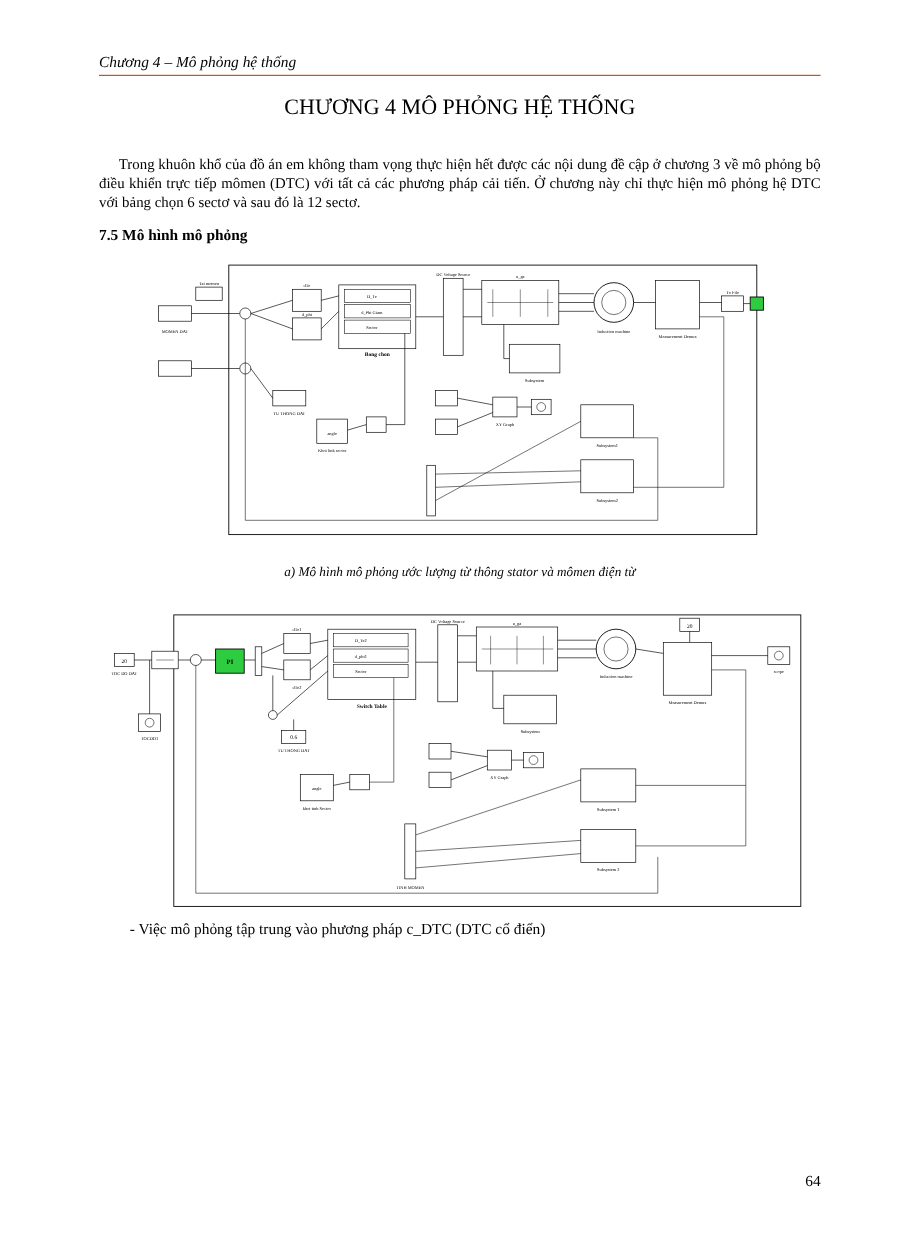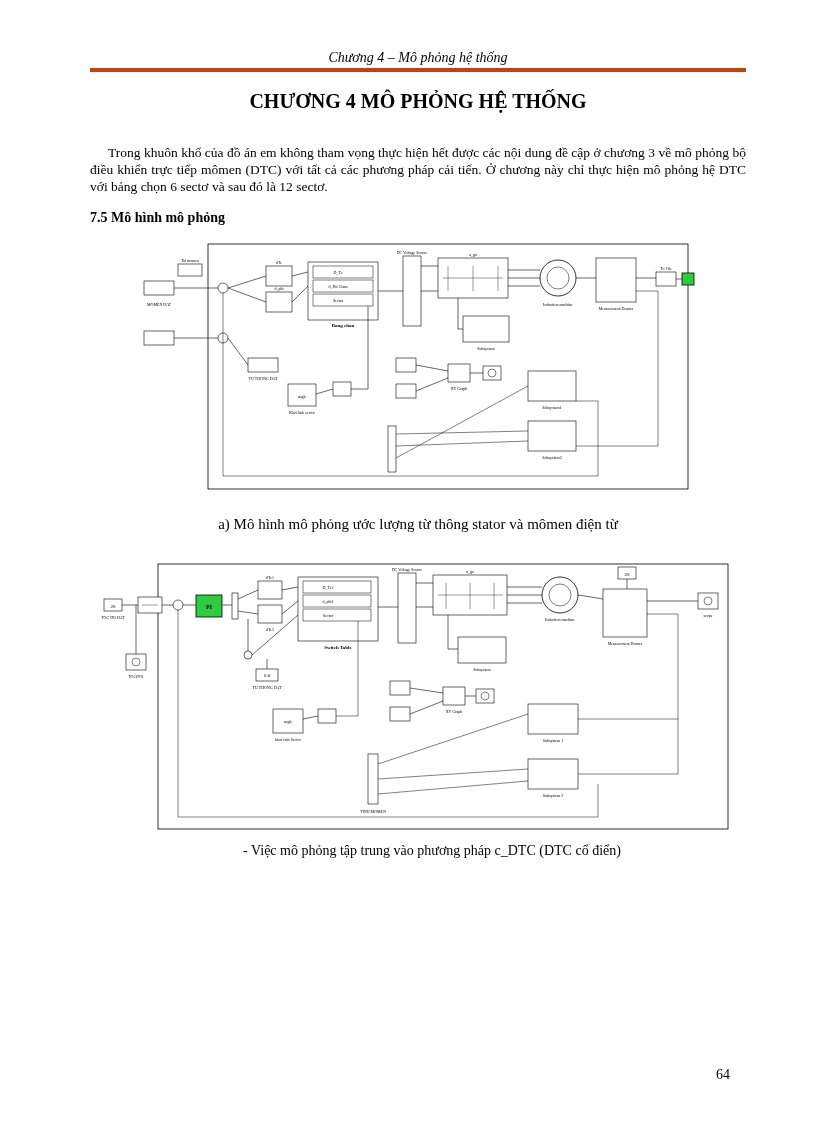--- a/index.html
+++ b/index.html
@@ -14,30 +14,30 @@
     box-sizing: border-box;
   }
   .page {
     padding: 50px 70px 50px 90px;
     box-sizing: border-box;
     width: 100%;
     height: 100%;
     position: relative;
   }
   .running-header {
-    text-align: center;
+    text-align: left;
     font-size: 14px;
     font-style: italic;
-    border-bottom: 4px solid #c2410c;
+    border-bottom: 1px solid #c2410c;
     padding-bottom: 2px;
     margin-bottom: 18px;
   }
   .chapter-title {
     text-align: center;
-    font-weight: bold;
+    font-weight: normal;
     font-size: 20px;
     margin: 8px 0 12px 0;
   }
   .intro {
     font-size: 13.5px;
     text-align: justify;
     line-height: 1.25;
     text-indent: 18px;
     margin-bottom: 14px;
     margin-top: 32px;
@@ -48,32 +48,32 @@
     margin: 6px 0 10px 0;
   }
   .figure-wrap {
     width: 100%;
     display: flex;
     justify-content: center;
     margin: 4px 0 4px 0;
   }
   .caption {
     text-align: center;
-    font-size: 15px;
+    font-style: italic;
+    font-size: 12px;
     margin: 20px 0 26px 0;
   }
   .bullet {
     font-size: 14px;
     margin: 4px 0 0 28px;
-    text-align: center;
   }
   .page-number {
     position: absolute;
     bottom: 40px;
-    right: 86px;
+    right: 70px;
     font-size: 14px;
   }
   svg { display: block; }
 </style>
 </head>
 <body>
 
 <div class="page">
   <div class="running-header">Chương   4 –   Mô phỏng hệ thống</div>
   <div class="chapter-title">CHƯƠNG   4  MÔ PHỎNG HỆ THỐNG</div>

